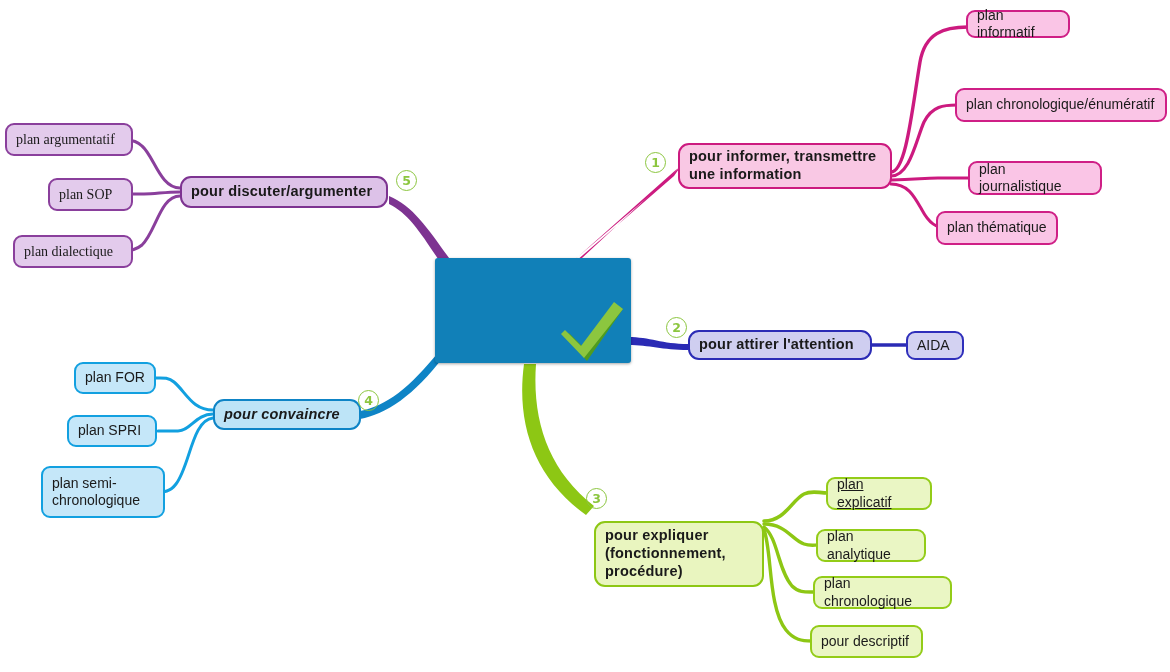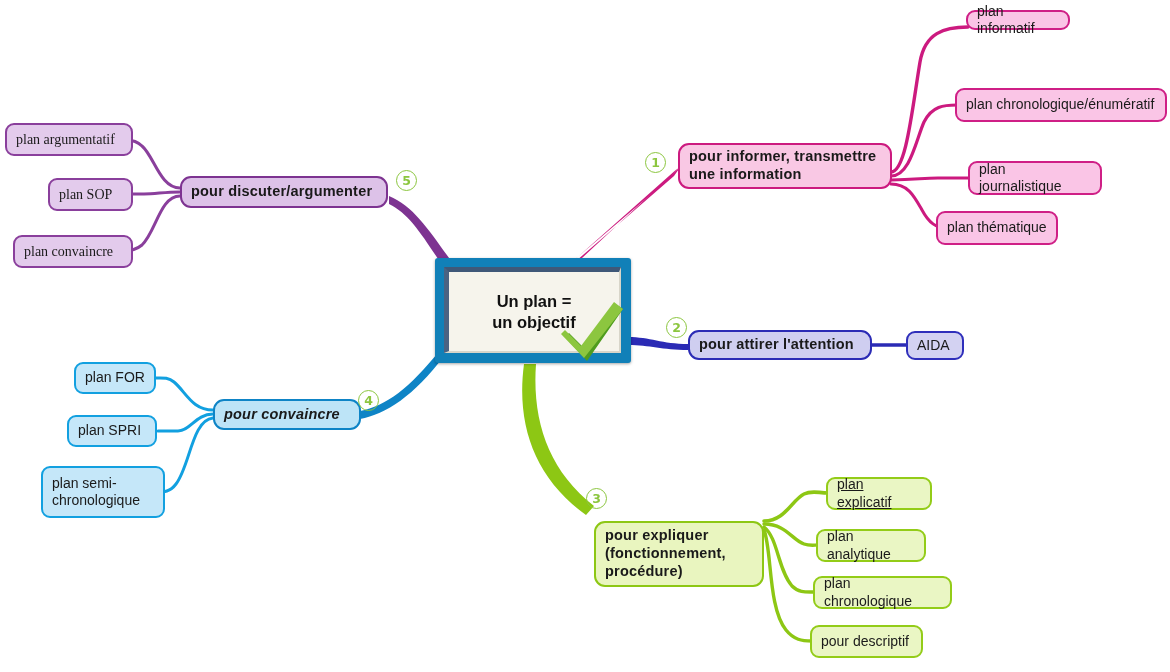--- a/index.html
+++ b/index.html
@@ -167,35 +167,31 @@
     <path d="M 444 268 C 424 238 410 214 389 204 L 389 196 C 414 206 430 232 452 262 Z" fill="#7d3391"></path>
 
     <g fill="none" stroke="#8a3f9c" stroke-linecap="round">
       <path d="M 180 188 C 160 188 154 156 142 146 C 137 141 132 140 126 140" stroke-width="3"></path>
       <path d="M 180 192 C 164 192 156 194 144 194 C 138 194 134 194 128 194" stroke-width="3"></path>
       <path d="M 180 196 C 160 196 156 232 142 245 C 136 250 130 251 123 251" stroke-width="3"></path>
     </g>
   </svg>
 
   <div id="central-node">
-    <div id="central-inner">
-      <div id="central-label">Un plan =
-un objectif</div>
-    </div>
     <svg id="check-icon" viewBox="0 0 86 86">
       <path d="M14 46 L18 42 L33 57 L66 14 L72 18 L36 70 Z" fill="#4f9c1e"></path>
       <path d="M10 43 L14 39 L30 55 L63 11 L72 18 L33 67 Z" fill="#8cc63f"></path>
     </svg>
   </div>
 
   <div class="num-badge" style="left:645px; top:152px;">1</div>
   <div class="node main theme-pink" style="left:678px; top:143px; width:214px; height:46px;">pour informer, transmettre
 une information</div>
 
-  <div class="node theme-pink-sub" style="left:966px; top:10px; width:104px; height:20px;">plan informatif</div>
+  <div class="node theme-pink-sub" style="left:966px; top:10px; width:104px; height:28px;">plan informatif</div>
   <div class="node theme-pink-sub" style="left:968px; top:161px; width:134px; height:34px;">plan journalistique</div>
   <div class="node theme-pink-sub" style="left:955px; top:88px; width:212px; height:34px;">plan chronologique/énumératif</div>
   <div class="node theme-pink-sub" style="left:936px; top:211px; width:122px; height:34px;">plan thématique</div>
 
   <div class="num-badge" style="left:666px; top:317px;">2</div>
   <div class="node main theme-navy" style="left:688px; top:330px; width:184px; height:30px;">pour attirer l'attention</div>
   <div class="node theme-navy-sub" style="left:906px; top:331px; width:58px; height:29px;">AIDA</div>
 
   <div class="num-badge" style="left:586px; top:488px;">3</div>
   <div class="node main theme-green" style="left:594px; top:482px; width:170px; height:66px;margin-top:39px;">pour expliquer
@@ -213,15 +209,15 @@
   <div class="node theme-blue-sub" style="left:74px; top:362px; width:82px; height:32px;">plan FOR</div>
   <div class="node theme-blue-sub" style="left:67px; top:415px; width:90px; height:32px;">plan SPRI</div>
   <div class="node theme-blue-sub" style="left:41px; top:466px; width:124px; height:52px;">plan semi-
 chronologique</div>
 
   <div class="num-badge" style="left:396px; top:170px;">5</div>
   <div class="node main theme-purple" style="left:180px; top:176px; width:208px; height:32px;">pour discuter/argumenter</div>
 
   <div class="node theme-purple-sub" style="left:5px; top:123px; width:128px; height:33px;">plan argumentatif</div>
   <div class="node theme-purple-sub" style="left:48px; top:178px; width:85px; height:33px;">plan SOP</div>
-  <div class="node theme-purple-sub" style="left:13px; top:235px; width:120px; height:33px;">plan convaincre</div>
+  <div class="node theme-purple-sub" style="left:13px; top:235px; width:120px; height:33px;">plan dialectique</div>
 
 </div>
 
 </body></html>

